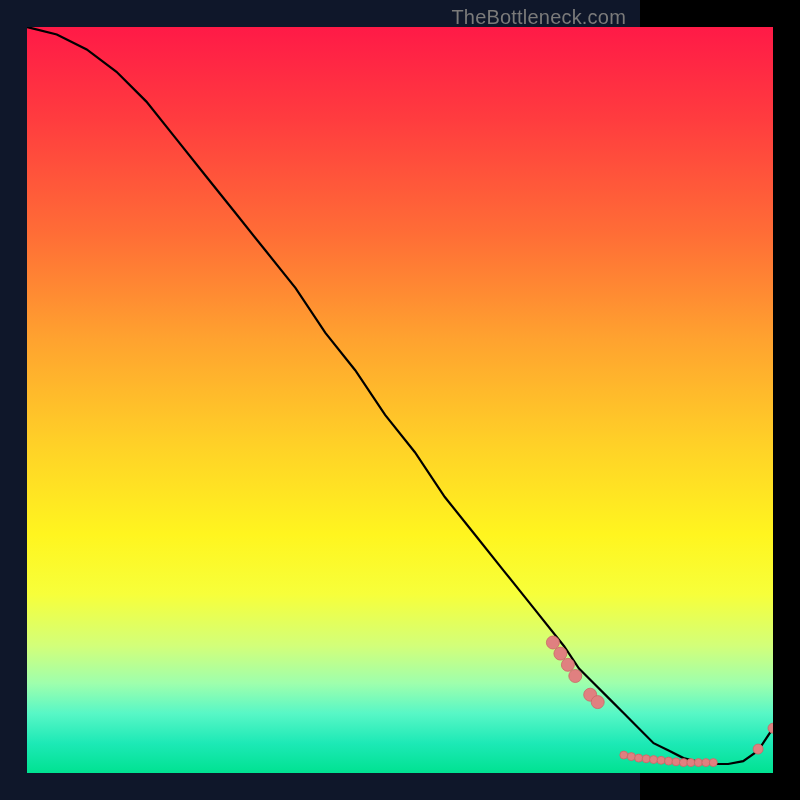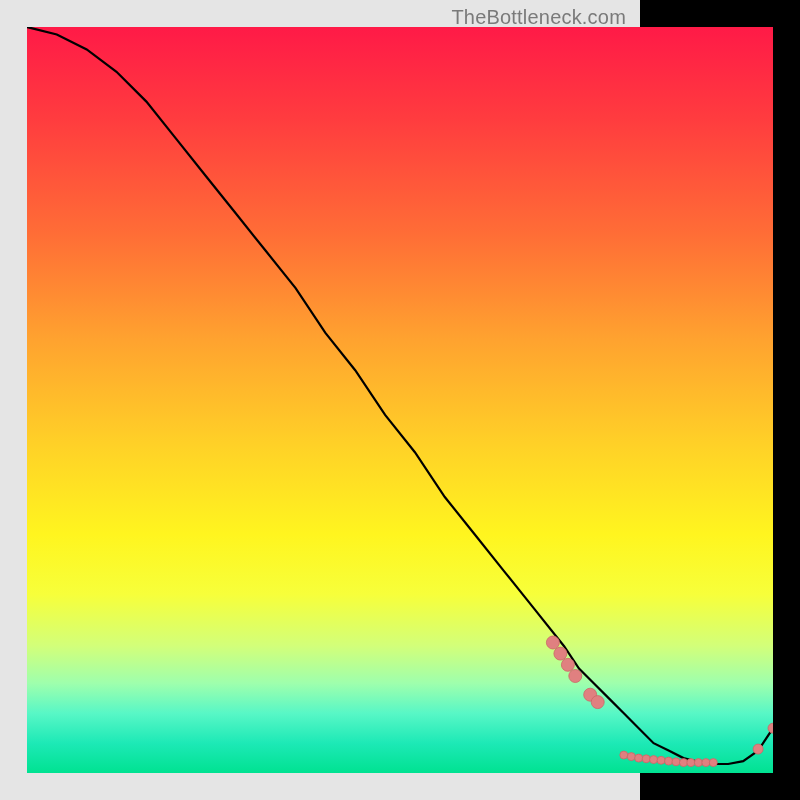--- a/index.html
+++ b/index.html
@@ -7,21 +7,21 @@
     padding: 0;
     width: 800px;
     height: 800px;
     background: #000;
     font-family: Arial, Helvetica, sans-serif;
   }
   .stage {
     position: relative;
     width: 640px;
     height: 800px;
-    background: #e5e5e5;
+    background: #0f172a;
   }
   .attribution {
     position: absolute;
     top: 6px;
     right: 14px;
     color: #7a7a7a;
     font-size: 20px;
     font-weight: 400;
     letter-spacing: 0.2px;
   }

